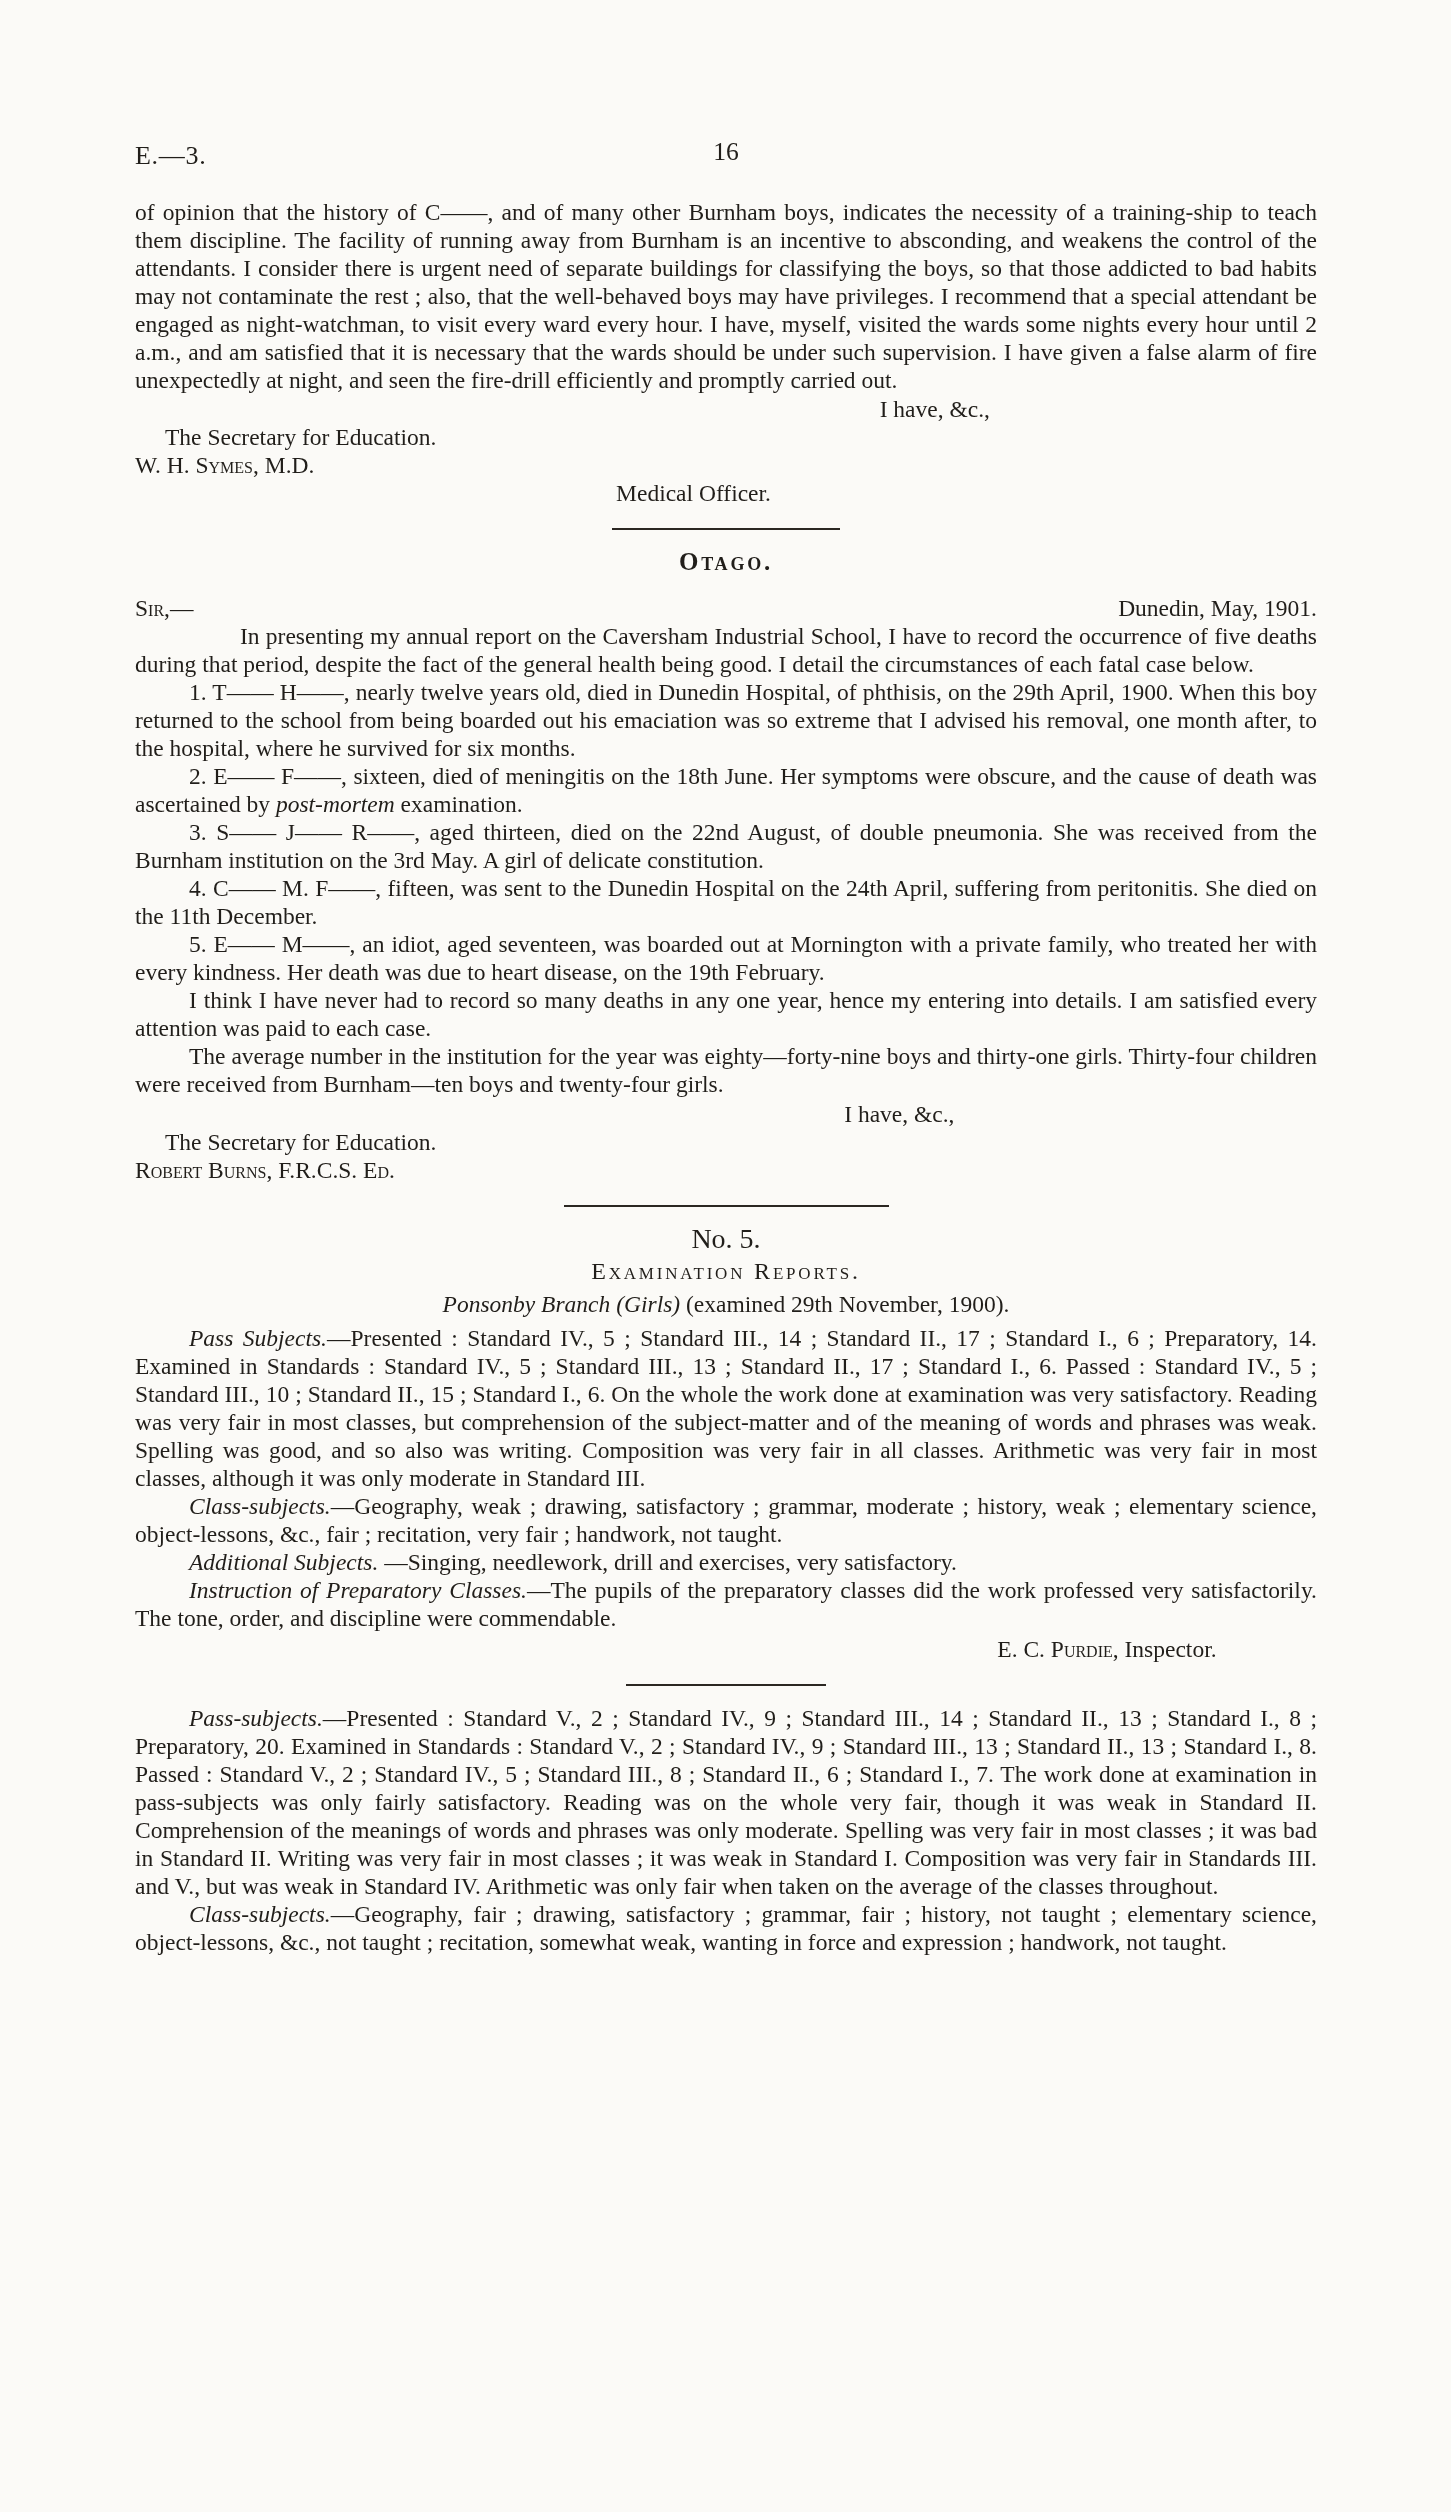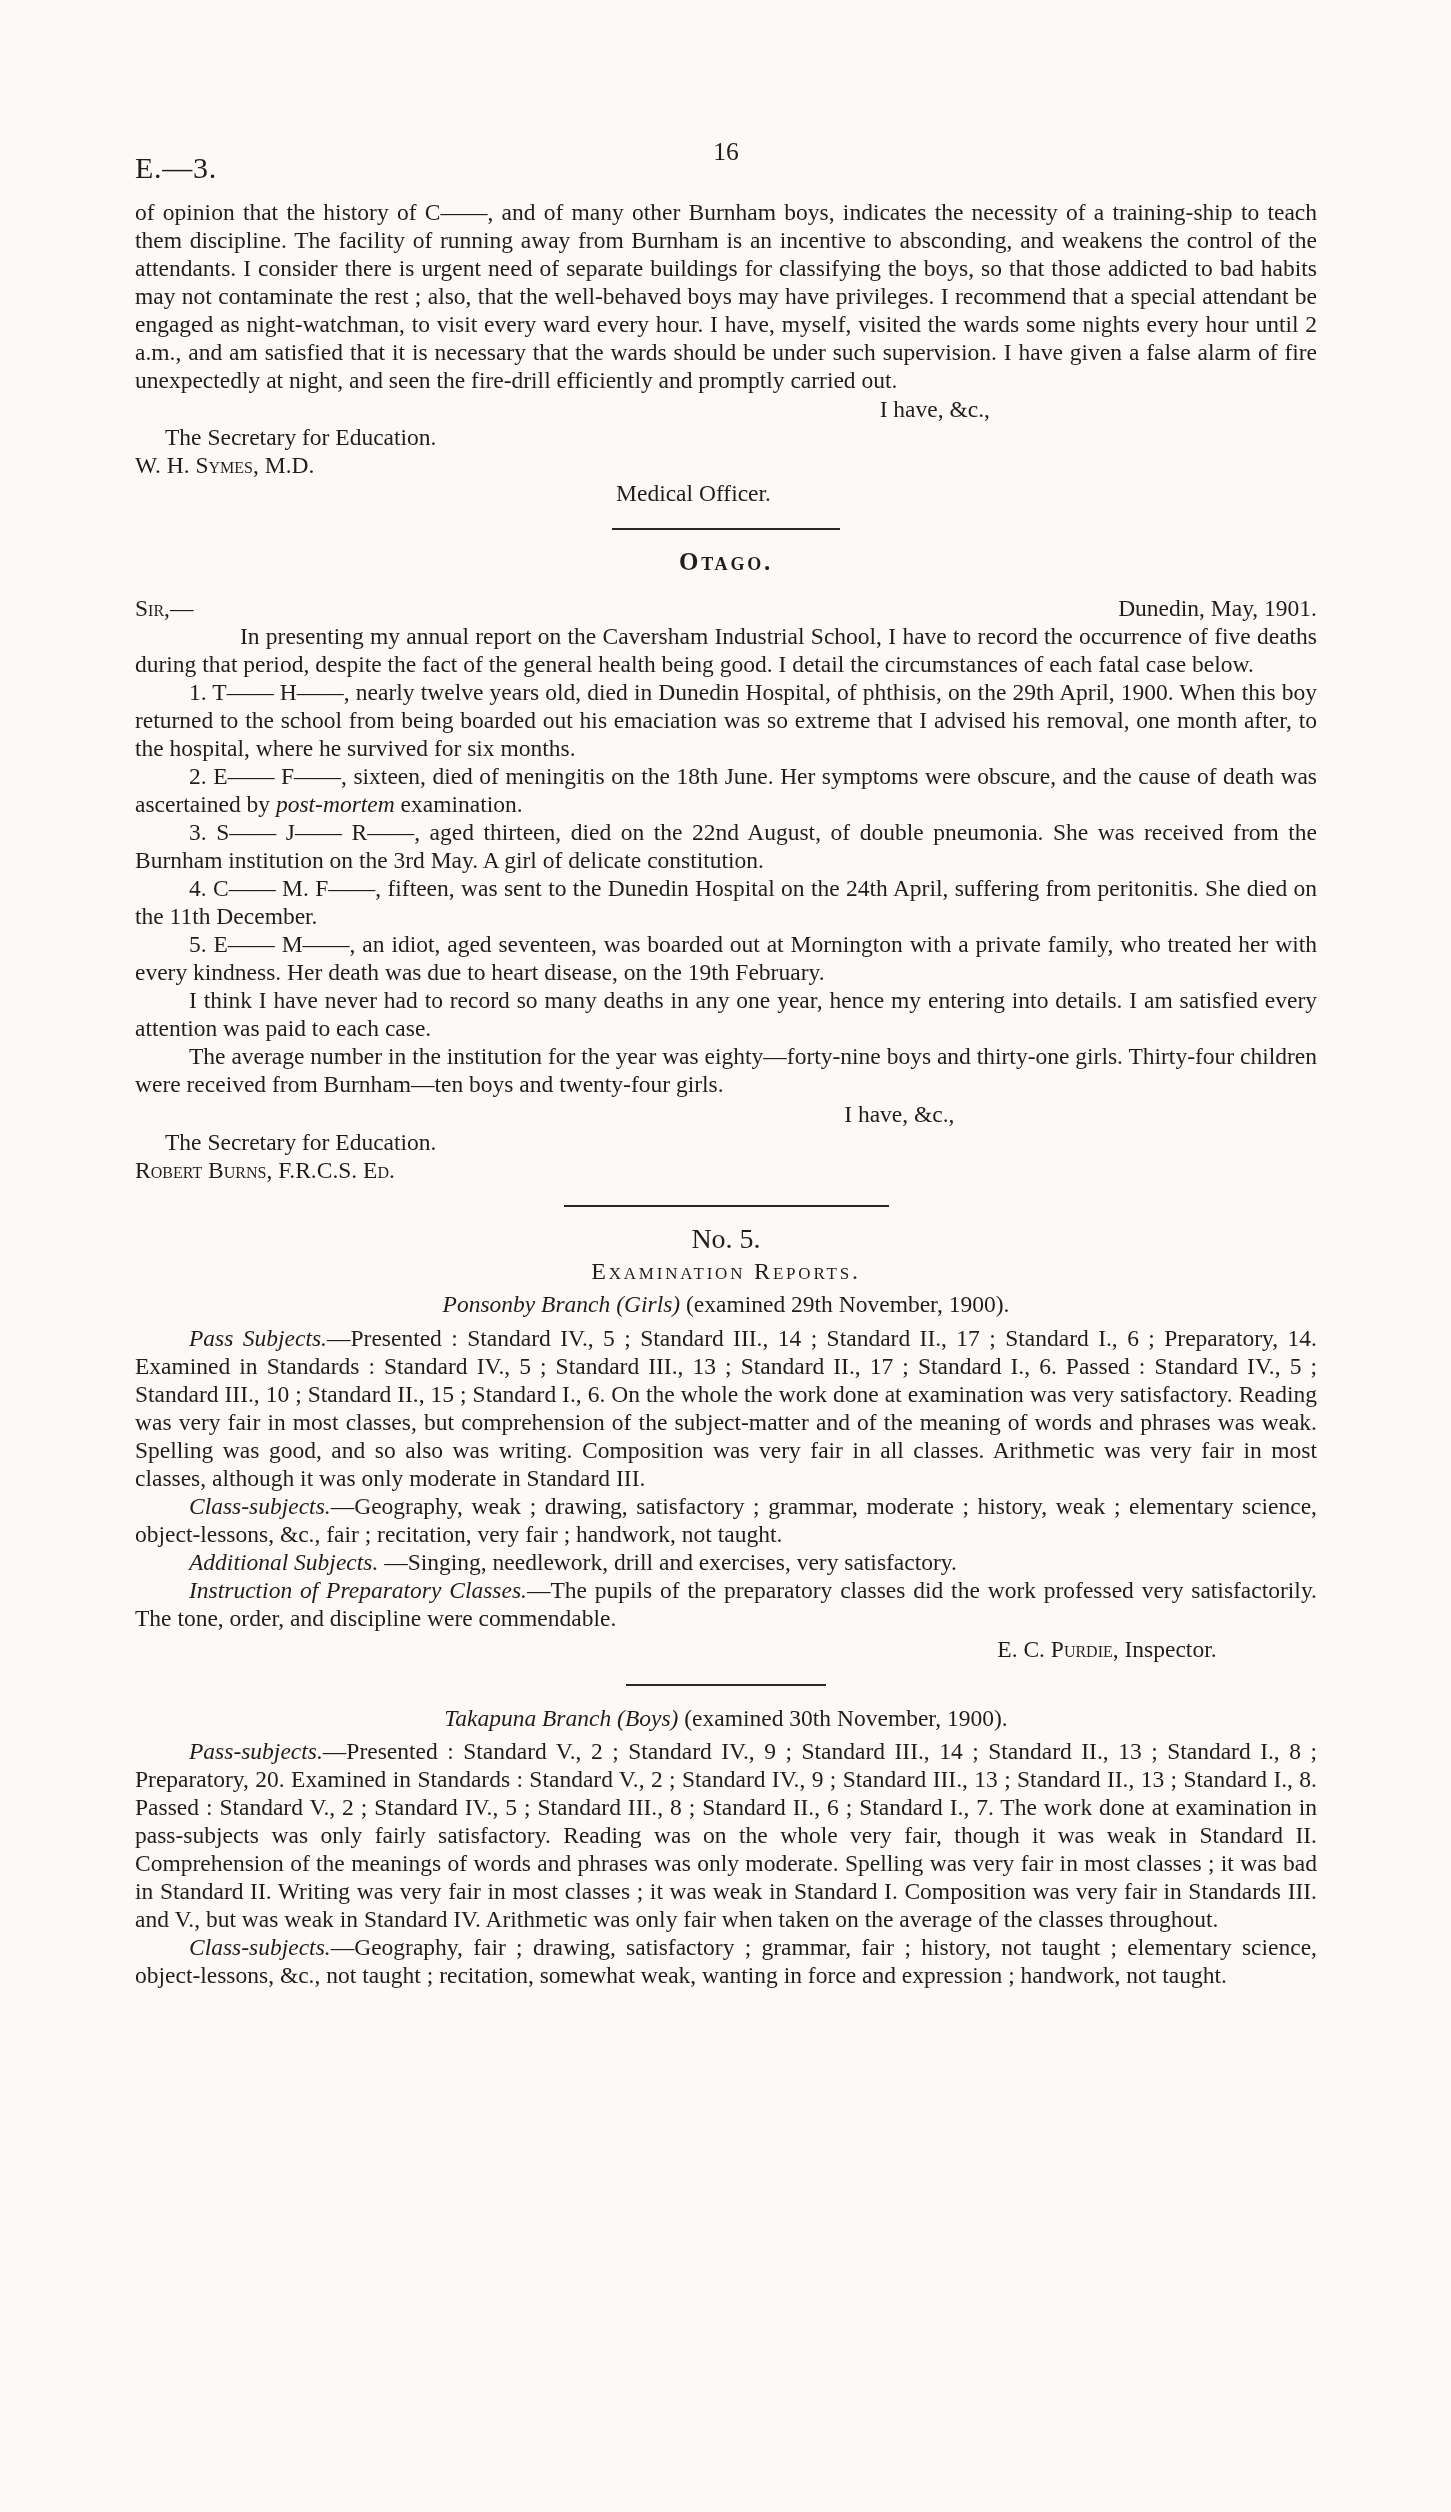--- a/index.html
+++ b/index.html
@@ -12,21 +12,21 @@
     color: #211e1a;
     font-family: "Liberation Serif", "DejaVu Serif", serif;
     font-size: 23.5px;
     line-height: 28px;
     box-sizing: border-box;
     padding: 138px 135px 0 135px;
     overflow: hidden;
   }
   
   .pagehead { position: relative; height: 30px; margin-bottom: 30px; }
-  .docref   { position: absolute; left: 0; top: 16px; font-size: 30px; letter-spacing: 0.7px; }
+  .docref   { position: absolute; left: 0; top: 4px; font-size: 26px; letter-spacing: 0.7px; }
   .pagenum  { position: absolute; left: 0; right: 0; top: 0; text-align: center; font-size: 25.6px; }
 
   p { margin: 0; text-align: justify; }
   .par        { text-indent: 54px; }
   .noindent   { text-indent: 0; }
   .openindent { text-indent: 105px; }
   .it { font-style: italic; }
   .sc { font-variant: small-caps; }
 
   
@@ -111,19 +111,18 @@
 
     <div class="branchhead"><span class="it">Ponsonby Branch (Girls)</span><span> (examined 29th November, 1900).</span></div>
     <p class="par"><span class="it">Pass Subjects.</span><span>—Presented : Standard IV., 5 ; Standard III., 14 ; Standard II., 17 ; Standard I., 6 ; Preparatory, 14.  Examined in Standards : Standard IV., 5 ; Standard III., 13 ; Standard II., 17 ; Standard I., 6.  Passed : Standard IV., 5 ; Standard III., 10 ; Standard II., 15 ; Standard I., 6.  On the whole the work done at examination was very satisfactory.  Reading was very fair in most classes, but comprehension of the subject-matter and of the meaning of words and phrases was weak.  Spelling was good, and so also was writing.  Composition was very fair in all classes.  Arithmetic was very fair in most classes, although it was only moderate in Standard III.</span></p>
     <p class="par"><span class="it">Class-subjects.</span><span>—Geography, weak ; drawing, satisfactory ; grammar, moderate ; history, weak ; elementary science, object-lessons, &amp;c., fair ; recitation, very fair ; handwork, not taught.</span></p>
     <p class="par"><span class="it">Additional Subjects.</span><span> —Singing, needlework, drill and exercises, very satisfactory.</span></p>
     <p class="par"><span class="it">Instruction of Preparatory Classes.</span><span>—The pupils of the preparatory classes did the work professed very satisfactorily.  The tone, order, and discipline were commendable.</span></p>
     <div class="inspectorrow"><span class="sc">E. C. Purdie</span><span>, Inspector.</span></div>
 
     <hr class="rule w3">
 
-    <div class="branchhead"><span class="it">Takapuna Branch (Boys)</span><span> (examined 30th November, 1900).</span></div>
     <p class="par"><span class="it">Pass-subjects.</span><span>—Presented :  Standard V., 2 ;  Standard IV., 9 ;  Standard III., 14 ;  Standard II., 13 ;  Standard I., 8 ;  Preparatory, 20.  Examined in Standards :  Standard V., 2 ;  Standard IV., 9 ;  Standard III., 13 ;  Standard II., 13 ;  Standard I., 8.  Passed :  Standard V., 2 ;  Standard IV., 5 ;  Standard III., 8 ;  Standard II., 6 ;  Standard I., 7.  The work done at examination in pass-subjects was only fairly satisfactory.  Reading was on the whole very fair, though it was weak in Standard II.  Comprehension of the meanings of words and phrases was only moderate.  Spelling was very fair in most classes ; it was bad in Standard II.  Writing was very fair in most classes ; it was weak in Standard I.  Composition was very fair in Standards III. and V., but was weak in Standard IV.  Arithmetic was only fair when taken on the average of the classes throughout.</span></p>
     <p class="par"><span class="it">Class-subjects.</span><span>—Geography, fair ;  drawing, satisfactory ; grammar, fair ;  history, not taught ; elementary science, object-lessons, &amp;c., not taught ;  recitation, somewhat weak, wanting in force and expression ; handwork, not taught.</span></p>
   </section>
 
 </div>
 
 
 </body></html>

